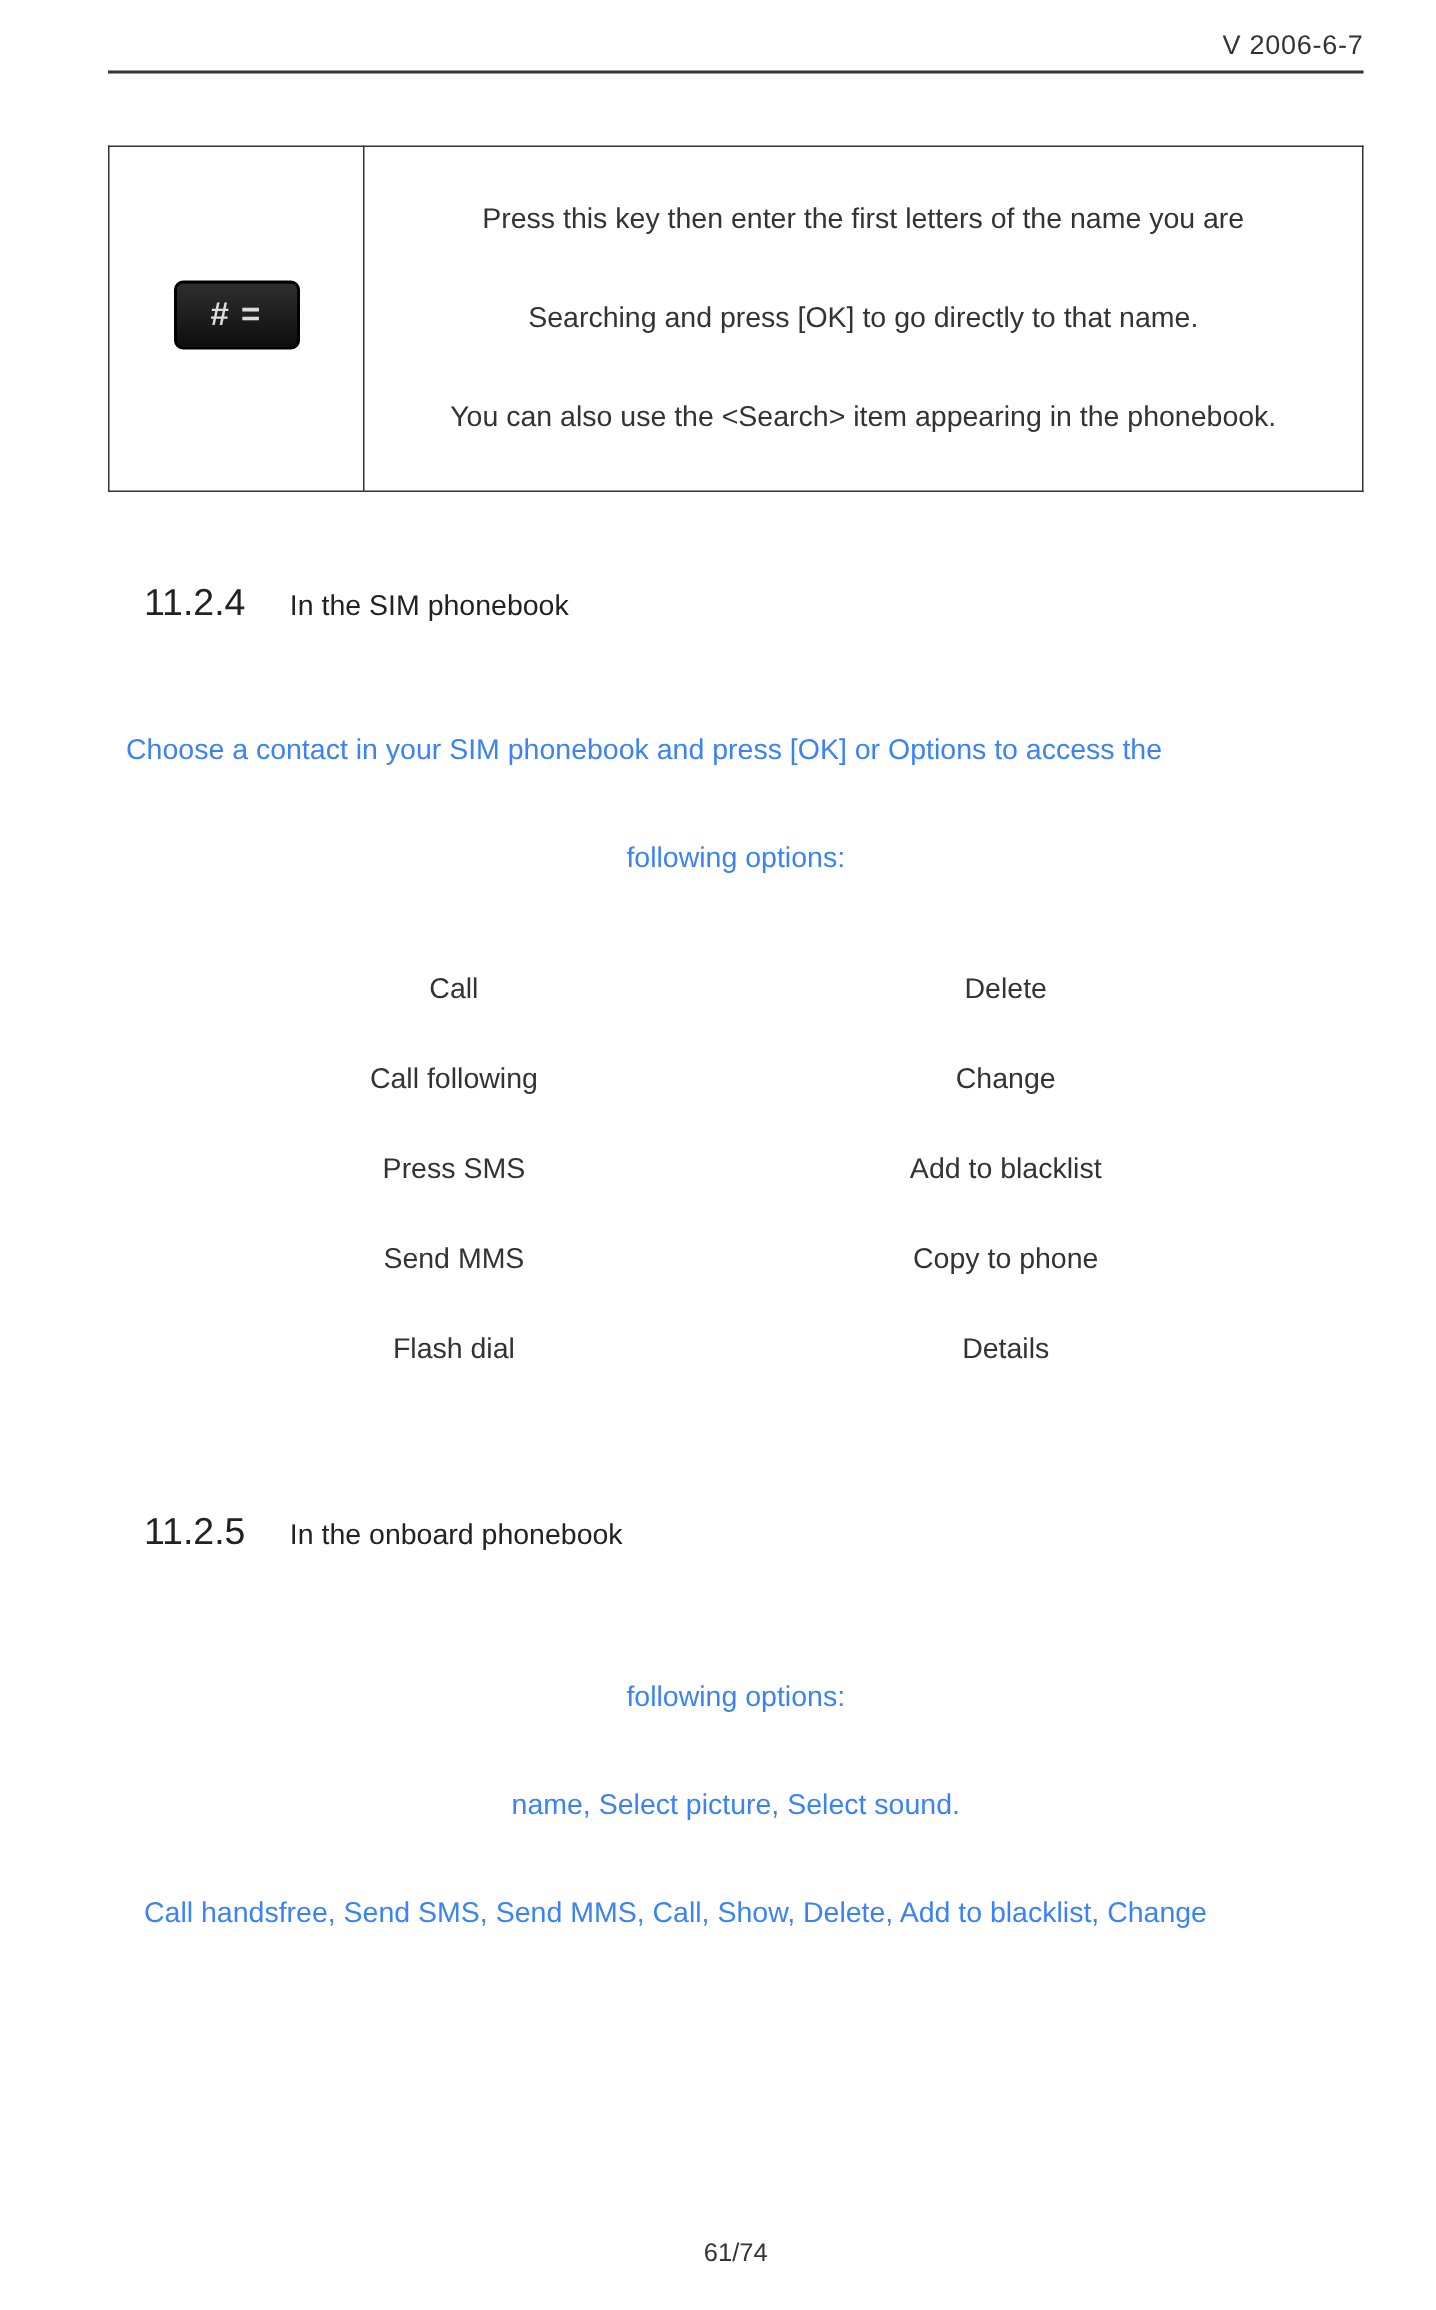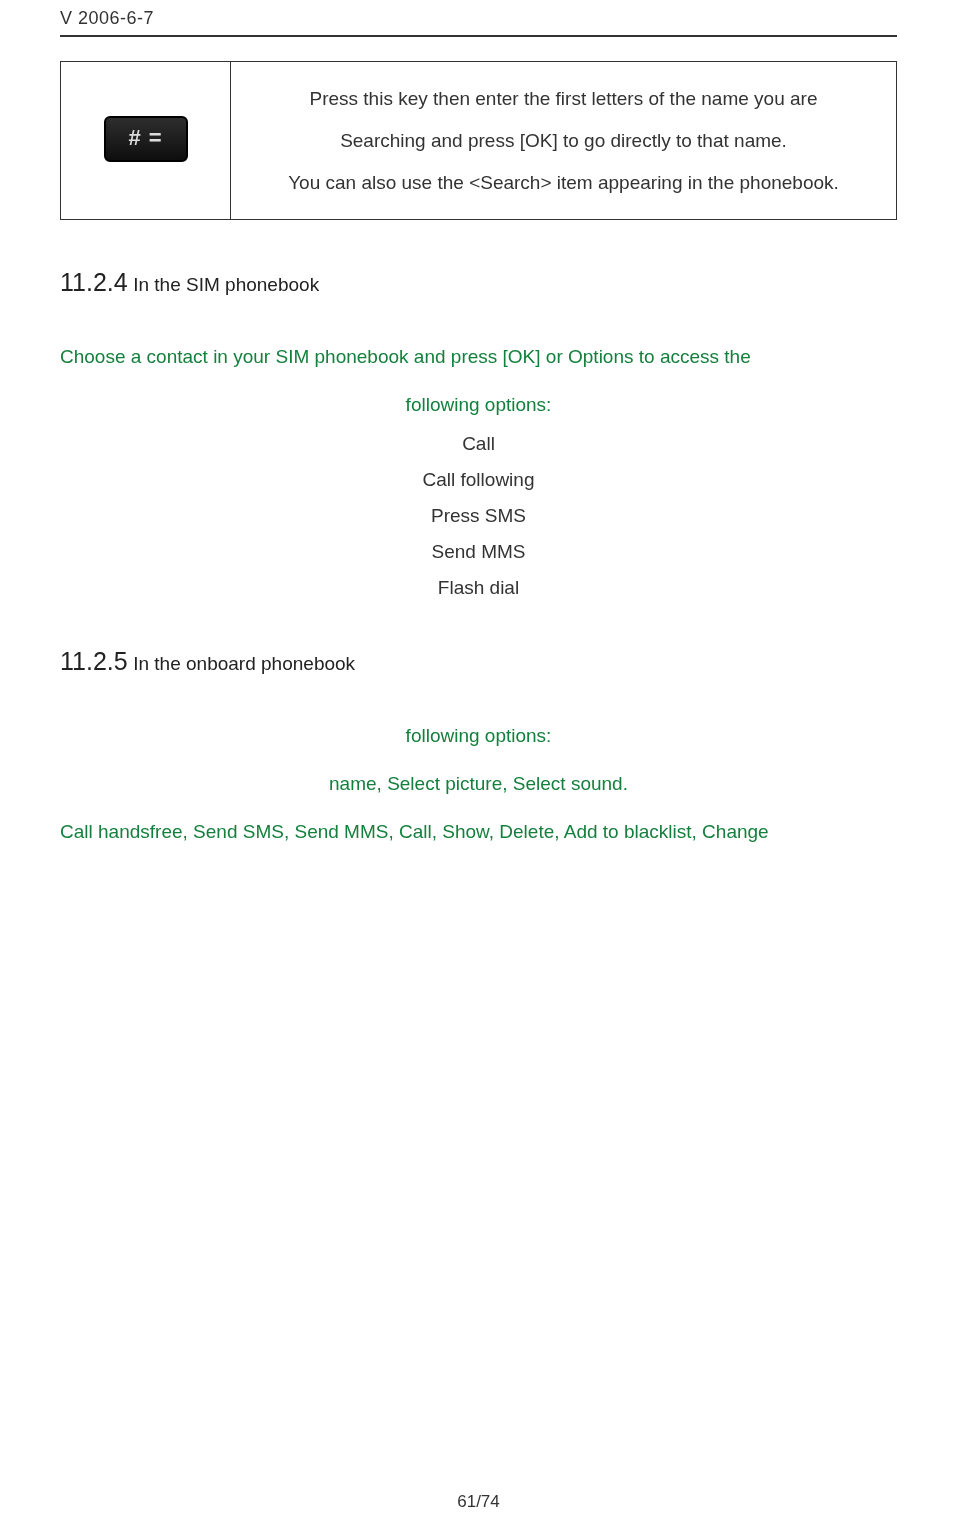--- a/index.html
+++ b/index.html
@@ -1,30 +1,30 @@
 <!DOCTYPE html>
 <html><head>
   <meta charset="utf-8">
   <style>
     * {
       box-sizing: border-box;
       margin: 0;
-      padding: 0;
+      padding: 12px;
     }
     body {
       font-family: Arial, Helvetica, sans-serif;
       background: #fff;
       color: #222;
       width: 957px;
       height: 1540px;
       position: relative;
       padding: 0 60px;
     }
     .page-header {
-      text-align: left;
+      text-align: right;
       font-size: 18px;
       padding: 8px 0 6px 0;
       color: #333;
       letter-spacing: 0.5px;
     }
     .hr {
       border: none;
       border-top: 2px solid #333;
       margin: 0 0 24px 0;
     }
@@ -77,21 +77,21 @@
       font-size: 25px;
       font-weight: 400;
     }
     .section-heading .title {
       font-size: 19px;
       font-weight: 400;
     }
     .para {
       font-size: 19px;
       line-height: 2.1;
-      color: #15803d;
+      color: #3b82f6;
       text-align: center;
       margin-bottom: 8px;
     }
     .para.left {
       text-align: left;
     }
     .sim-options {
       display: flex;
       justify-content: center;
       gap: 200px;
@@ -147,20 +147,27 @@
 <p class="para">following options:</p>
 
 <div class="sim-options">
   <div class="sim-col">
     <span>Call</span>
     <span>Call following</span>
     <span>Press SMS</span>
     <span>Send MMS</span>
     <span>Flash dial</span>
   </div>
+  <div class="sim-col">
+    <span>Delete</span>
+    <span>Change</span>
+    <span>Add to blacklist</span>
+    <span>Copy to phone</span>
+    <span>Details</span>
+  </div>
 </div>
 
 <h3 class="section-heading">
   <span class="num">11.2.5</span>
   <span class="title">In the onboard phonebook</span>
 </h3>
 
 <div class="onboard-block">
   <p class="para">following options:</p>
   <p class="para">name, Select picture, Select sound.</p>

